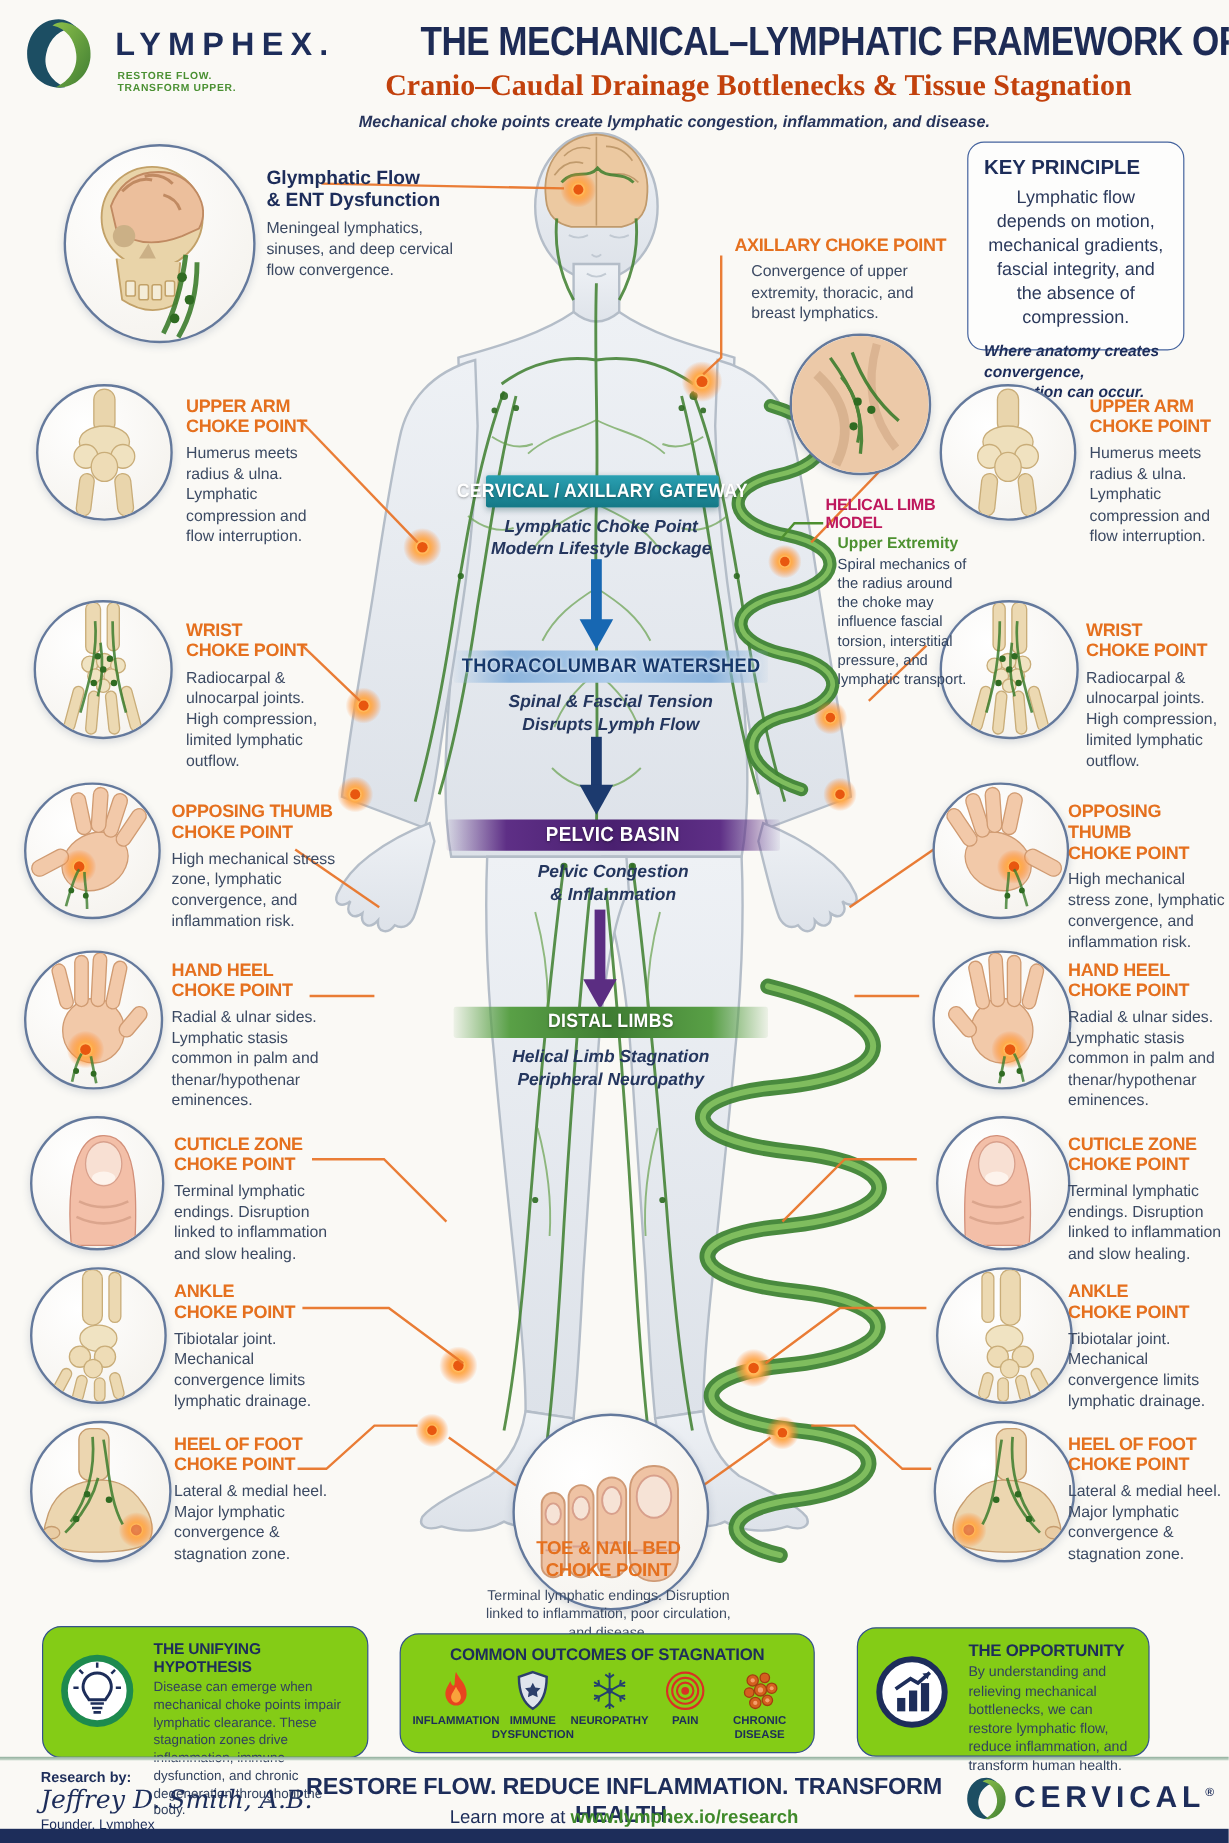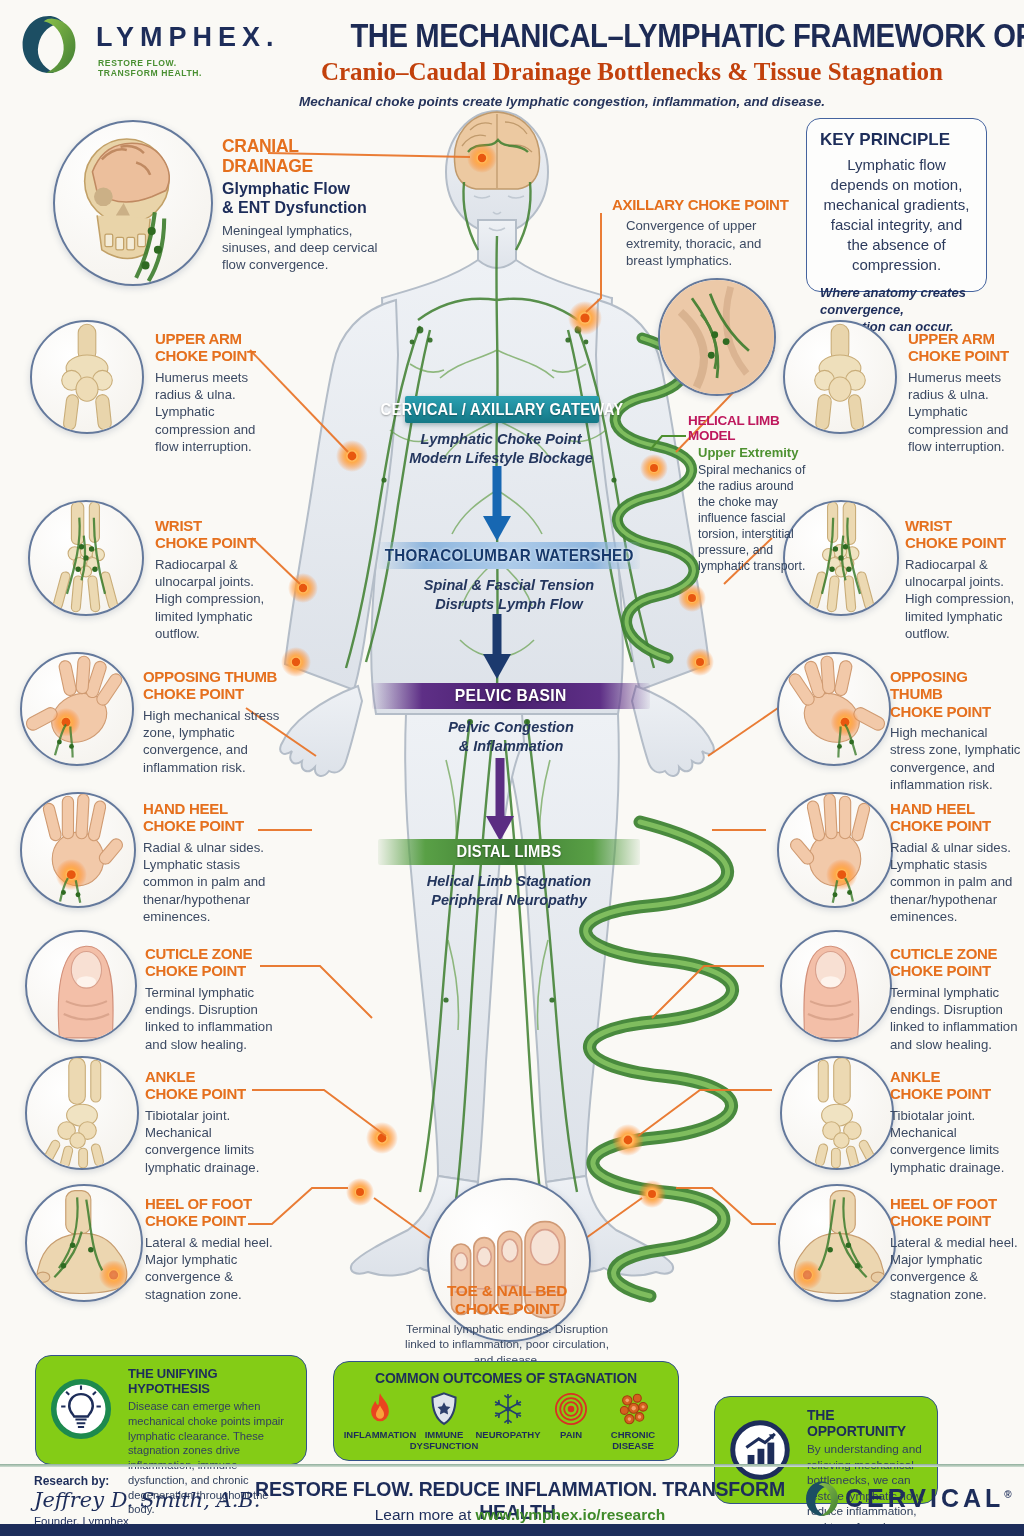--- a/index.html
+++ b/index.html
@@ -446,21 +446,21 @@
     <path d="M50 6 C26 6 10 26 10 50 C10 78 34 96 58 92 C40 84 30 68 34 50 C38 30 52 18 72 16 C66 10 58 6 50 6Z" fill="#1c4e63"></path>
     <path d="M54 10 C78 12 92 32 90 54 C88 78 68 94 46 92 C64 84 74 68 72 50 C70 32 60 18 42 14 C46 11 50 10 54 10Z" fill="url(#lg2)"></path>
     <defs>
         <linearGradient id="lg2" x1="0" y1="0" x2="1" y2="1">
       <stop offset="0%" stop-color="#8cc04a"></stop>
           <stop offset="100%" stop-color="#3f7d33"></stop>
     </linearGradient>
       </defs>
   </svg>
   <div class="brand-name">LYMPHEX.</div>
-  <div class="brand-tag">RESTORE FLOW. TRANSFORM HEALTH.</div>
+  <div class="brand-tag">RESTORE FLOW. TRANSFORM UPPER.</div>
 </div>
 <div class="abs page-title">THE MECHANICAL–LYMPHATIC FRAMEWORK OF HUMAN DISEASE</div>
 <div class="abs page-subtitle">Cranio–Caudal Drainage Bottlenecks &amp; Tissue Stagnation</div>
 <div class="abs page-tagline">Mechanical choke points create lymphatic congestion, inflammation, and disease.</div>
 
 <div class="abs kp-box">
   <div class="kp-title">KEY PRINCIPLE</div>
   <div class="kp-body">Lymphatic flow depends on motion, mechanical gradients, fascial integrity, and the absence of compression.</div>
   <div class="kp-emph">Where anatomy creates convergence, stagnation can occur.</div>
 </div>
@@ -548,21 +548,20 @@
     </svg>
   </div>
 
 <div class="thumb" style="left:427px;top:1178px;width:160px;height:160px;">
   <svg>
       <use href="#sym-toes"></use>
     </svg>
   </div>
 
 <div class="co" style="left:222px;top:136px;width:160px;">
-  <div class="co-title big pre">CRANIAL DRAINAGE</div>
   <div class="co-sub pre">Glymphatic Flow
 &amp; ENT Dysfunction</div>
   <div class="co-body">Meningeal lymphatics, sinuses, and deep cervical flow convergence.</div>
 </div>
 <div class="co" style="left:155px;top:330px;width:112px;">
   <div class="co-title pre">UPPER ARM
 CHOKE POINT</div>
   <div class="co-body">Humerus meets radius &amp; ulna. Lymphatic compression and flow interruption.</div>
 </div>
 <div class="co" style="left:155px;top:517px;width:122px;">
@@ -738,21 +737,21 @@
             <circle cx="78" cy="44" r="4.5"></circle>
             <circle cx="40" cy="78" r="5"></circle>
           </g>
       </svg>
       <div class="outcome-label pre">CHRONIC
 DISEASE</div>
     </div>
   </div>
 </div>
 
-<div class="box" style="left:714px;top:1356px;width:224px;height:108px;padding:10px 12px 10px 92px;margin-top:40px;">
+<div class="box" style="left:714px;top:1356px;width:244px;height:108px;padding:10px 12px 10px 92px;">
   <svg width="62" height="62" viewBox="0 0 100 100" style="position:absolute;left:14px;top:22px;">
     <circle cx="50" cy="50" r="44" fill="#fff" stroke="#1d2d5a" stroke-width="8"></circle>
     <rect x="30" y="58" width="11" height="18" fill="#1d2d5a"></rect>
     <rect x="46" y="48" width="11" height="28" fill="#1d2d5a"></rect>
     <rect x="62" y="38" width="11" height="38" fill="#1d2d5a"></rect>
     <path d="M28,46 L48,32 L58,38 L74,24" stroke="#1d2d5a" stroke-width="5" fill="none"></path>
     <path d="M74,24 l-10,1 7,8 Z" fill="#1d2d5a"></path>
   </svg>
   <div class="box-title" style="font-size:14px;">THE OPPORTUNITY</div>
   <div class="box-body" style="font-size:11.8px;">By understanding and relieving mechanical bottlenecks, we can restore lymphatic flow, reduce inflammation, and transform human health.</div>

